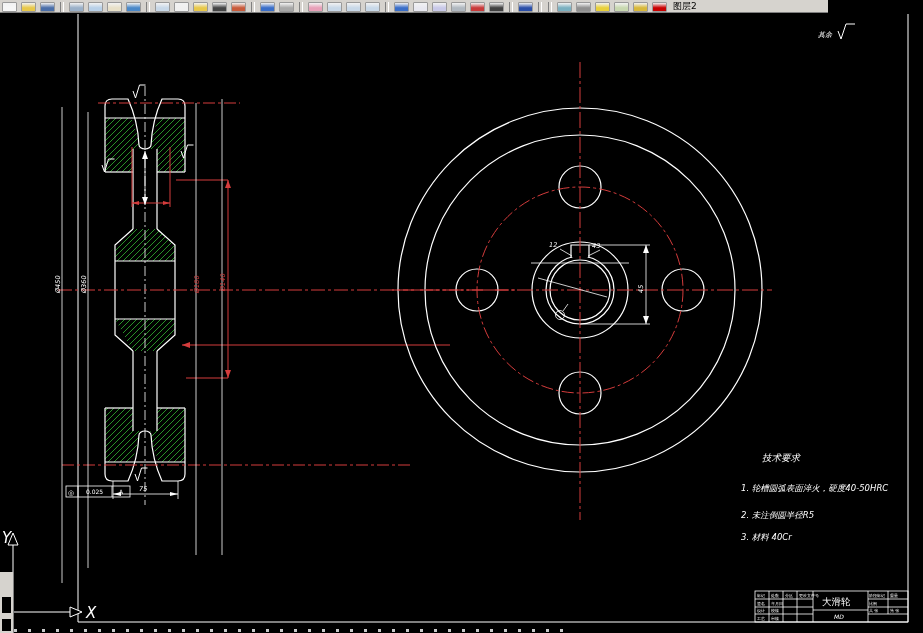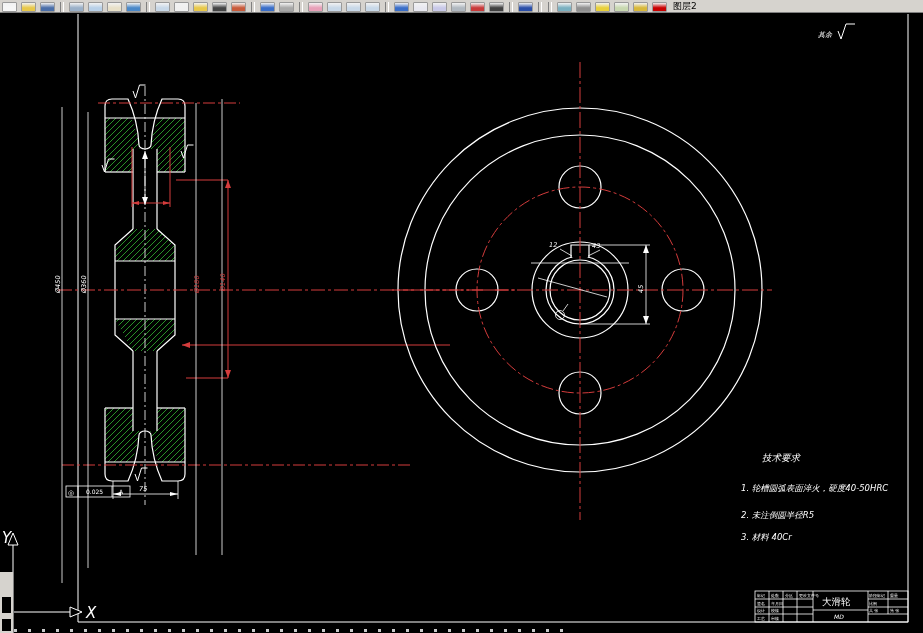--- a/index.html
+++ b/index.html
@@ -1,19 +1,19 @@
 <!DOCTYPE html>
 <html><head>
 <meta charset="utf-8">
 <style>
   html,body{margin:0;padding:0;background:#000;width:923px;height:633px;overflow:hidden;
     font-family:"DejaVu Sans",sans-serif;}
   #stage{position:absolute;top:0;left:0;width:923px;height:633px;background:#000;}
   
-  #toolbar{position:absolute;top:0;left:0;width:923px;height:12px;background:#d6d3ce;
+  #toolbar{position:absolute;top:0;left:0;width:828px;height:12px;background:#d6d3ce;
     border-bottom:1px solid #7f7f7f;z-index:5;display:flex;align-items:flex-end;overflow:hidden;}
   .tbicon{width:15px;height:10px;margin:0 2px;border:1px solid #9a9a9a;border-radius:1px;
     box-sizing:border-box;}
   .tbsep{width:2px;height:10px;margin:0 3px;border-left:1px solid #808080;border-right:1px solid #fff;}
   #layer-label{font-size:9px;color:#000;margin-left:4px;line-height:11px;white-space:nowrap;}
   
   #left-strip{position:absolute;left:0;top:572px;width:13px;height:61px;background:#d6d3ce;
     border-right:1px solid #808080;z-index:4;}
   .slot{position:absolute;left:2px;width:9px;background:#000;}
   

